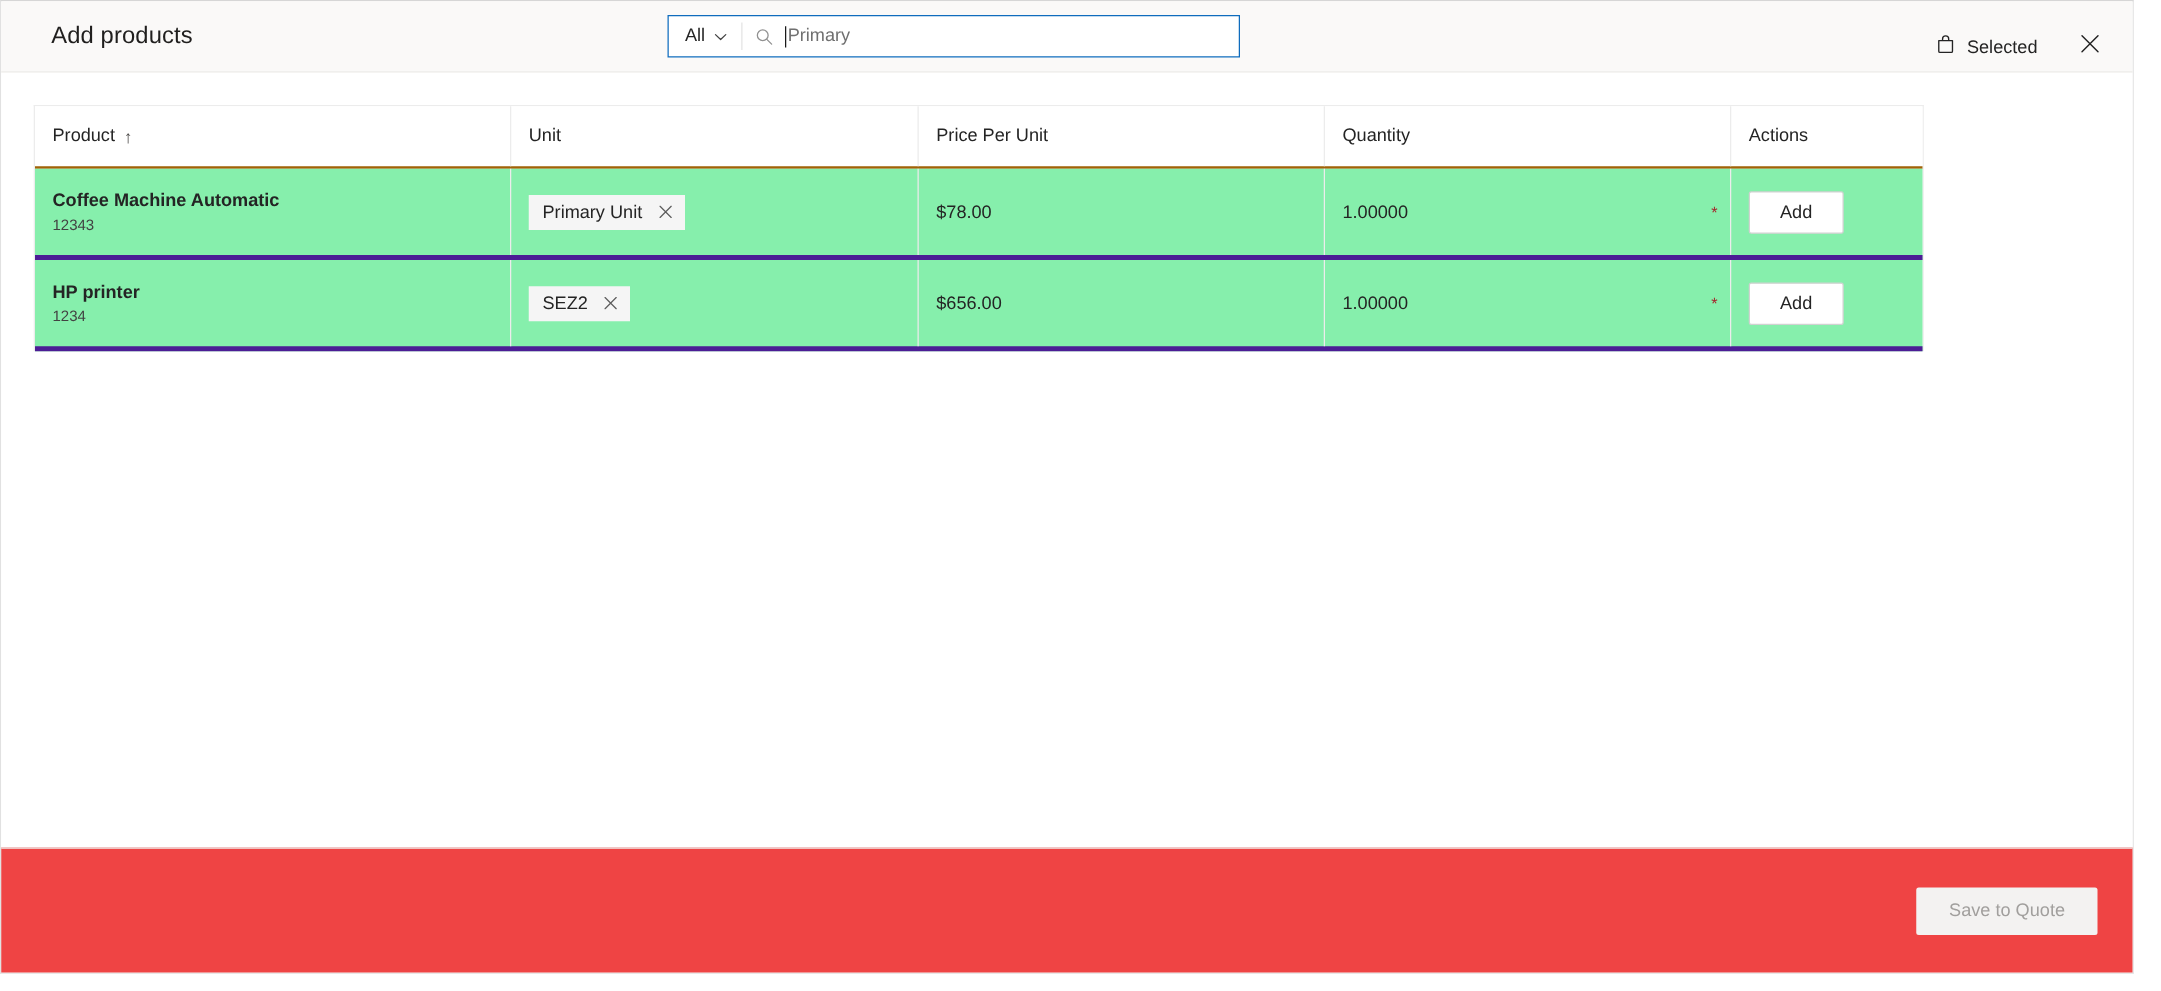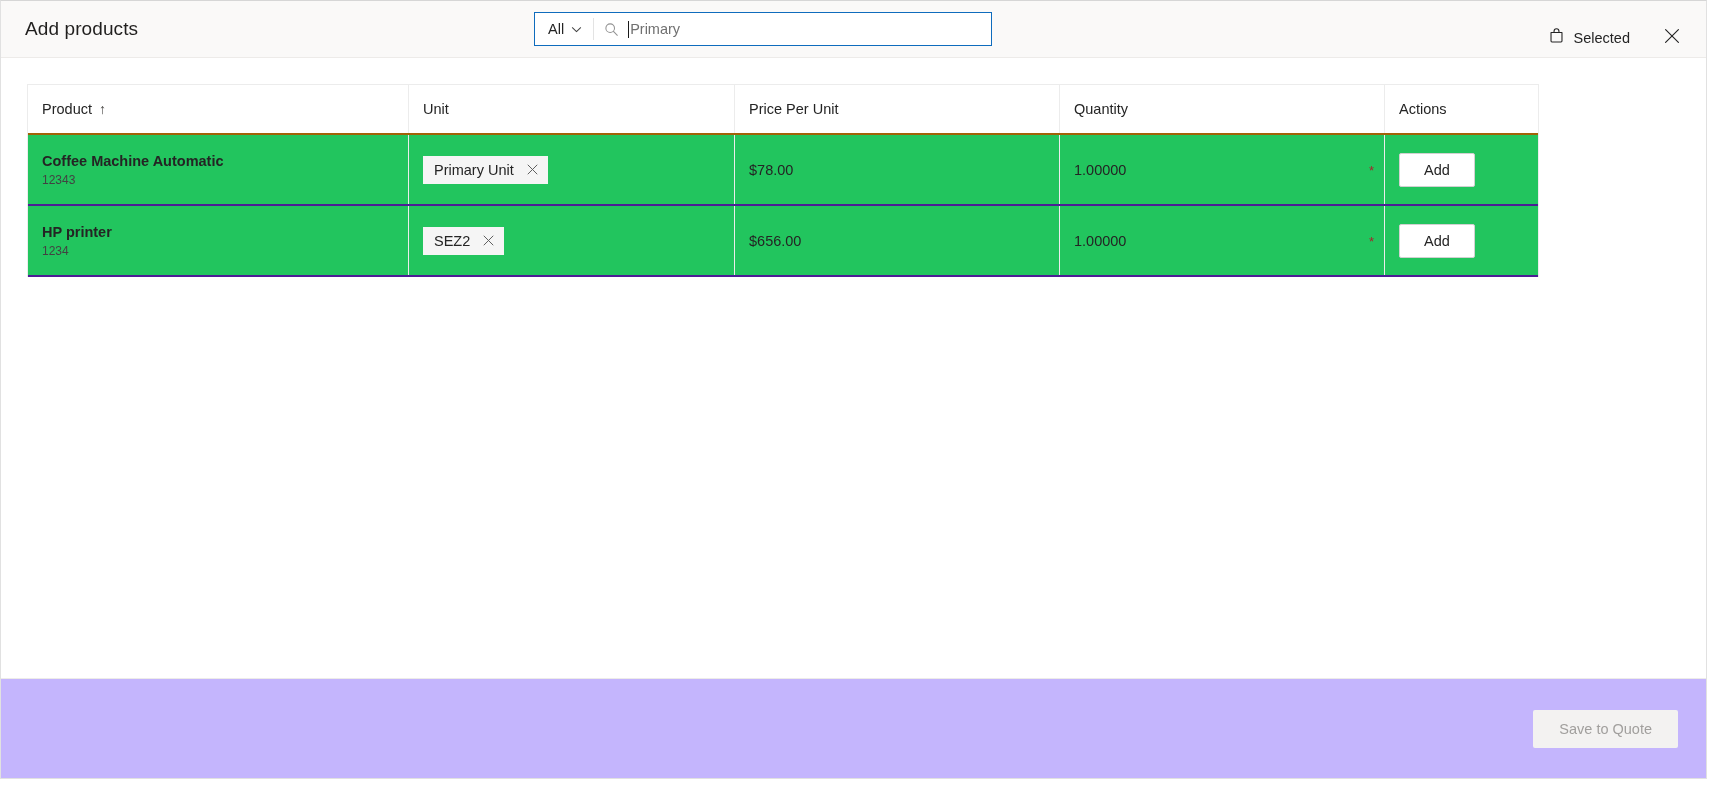--- a/index.html
+++ b/index.html
@@ -46,20 +46,21 @@
     padding: 0 24px;
     box-sizing: border-box;
     position: relative;
   }
   .header-title {
     font-size: 19px;
     color: #201f1e;
     font-weight: 400;
     letter-spacing: .1px;
     white-space: nowrap;
+    margin-left: 16px;
   }
 
   
   .search-wrap {
     position: absolute;
     left: 533px;
     top: 11px;
     width: 458px;
     height: 34px;
     border: 1px solid #0f6cbd;
@@ -209,22 +210,22 @@
   .hcell:last-child { border-right: none; }
   .sort-arrow {
     font-size: 14px;
     color: #484644;
     line-height: 1;
   }
 
   .grid-row {
     display: flex;
     height: 69px;
-    border-bottom: 2px solid #4c1d95;
-    background: #22c55e;
+    border-bottom: 4px solid #4c1d95;
+    background: #86efac;
   }
   .cell {
     display: flex;
     align-items: center;
     padding: 0 14px;
     box-sizing: border-box;
     border-right: 1px solid #ececec;
     position: relative;
   }
   .cell:last-child { border-right: none; }
@@ -297,21 +298,21 @@
     border-radius: 2px;
     padding: 8px 24px;
     cursor: pointer;
     white-space: nowrap;
   }
 
   
   .footer {
     height: 100px;
     min-height: 100px;
-    background: #c4b5fd;
+    background: #ef4444;
     border-top: 1px solid #edebe9;
     display: flex;
     align-items: center;
     justify-content: flex-end;
     padding: 0 28px;
     box-sizing: border-box;
   }
   .save-btn {
     font-family: "Liberation Sans", sans-serif;
     font-size: 14.5px;

